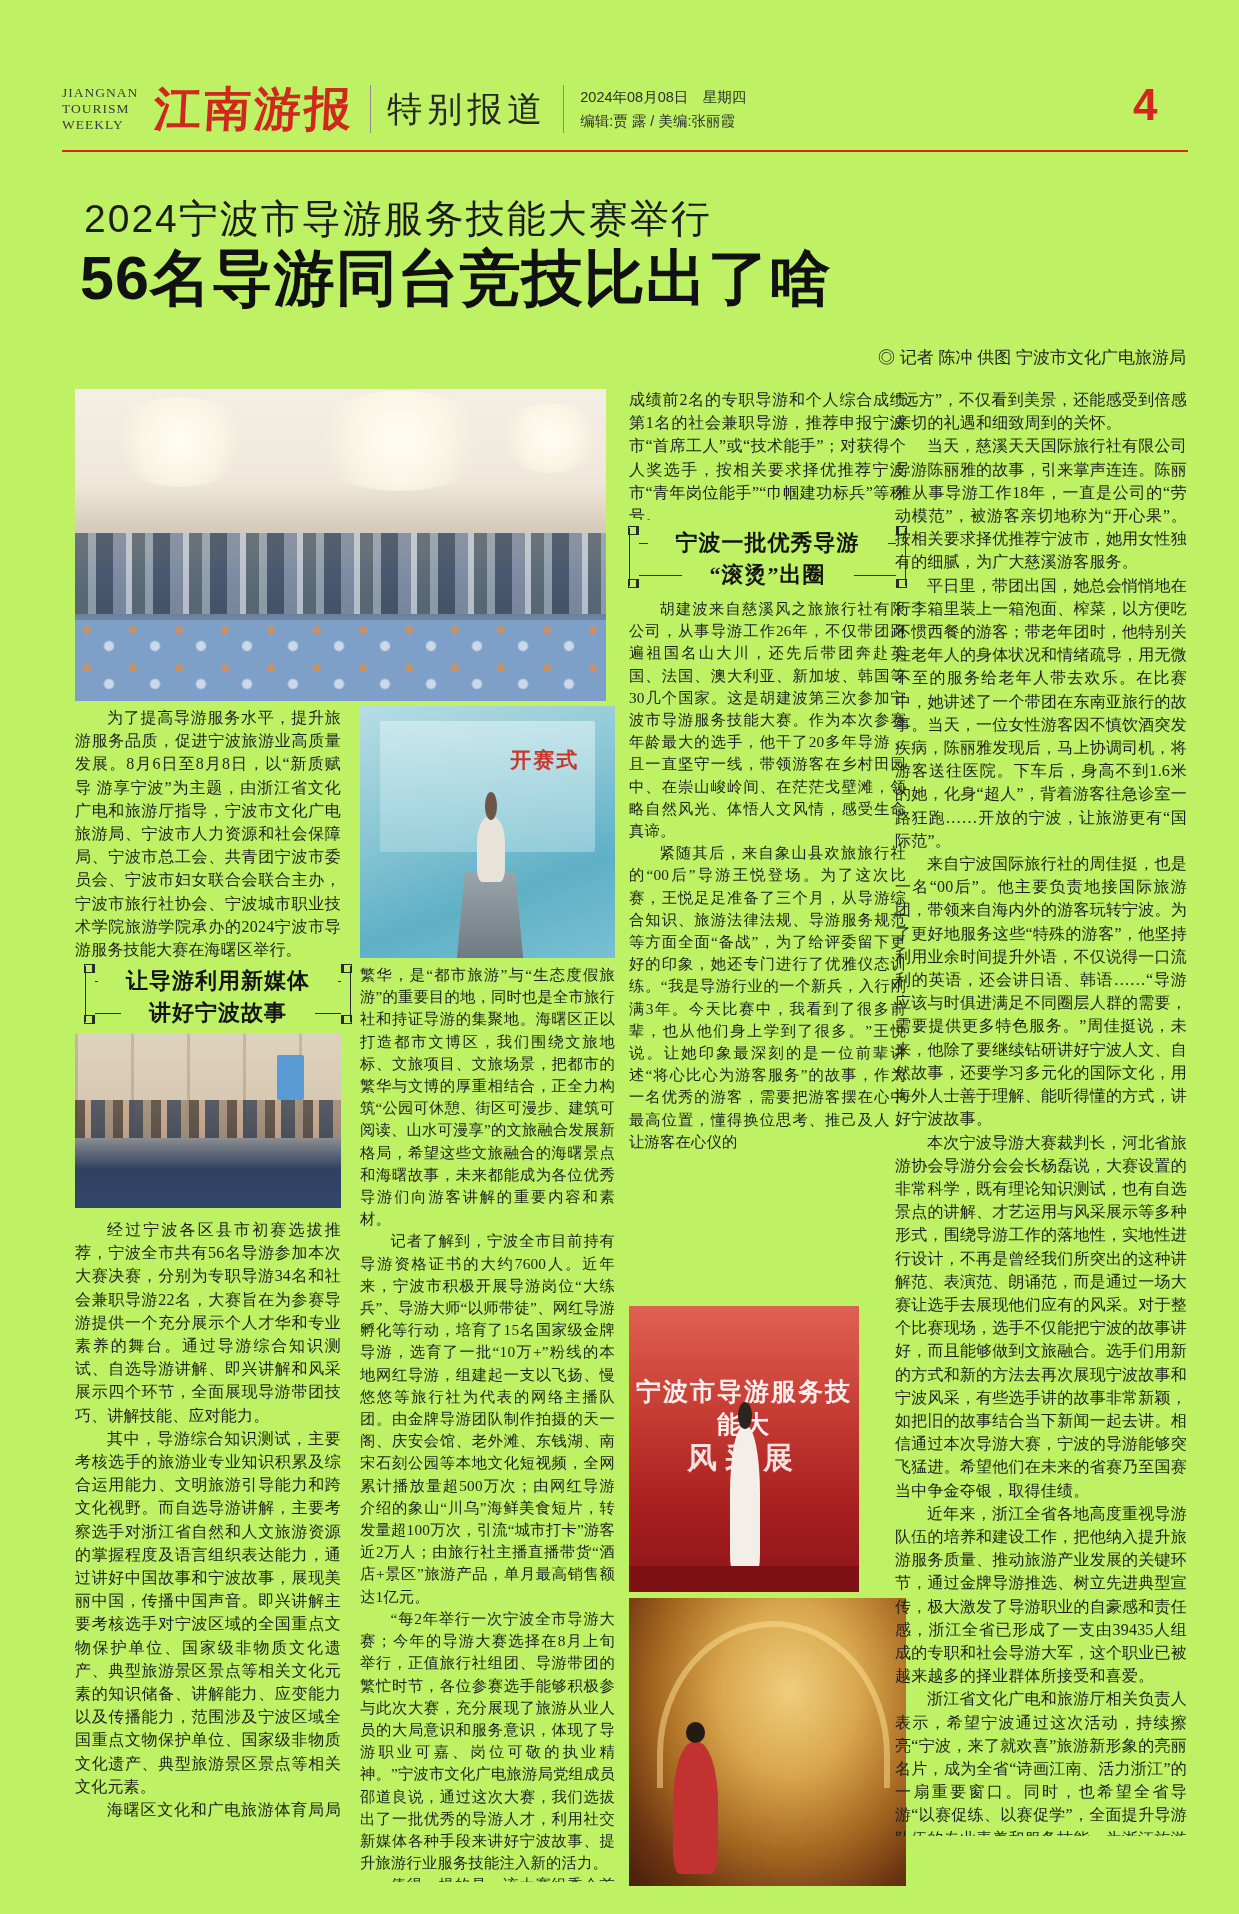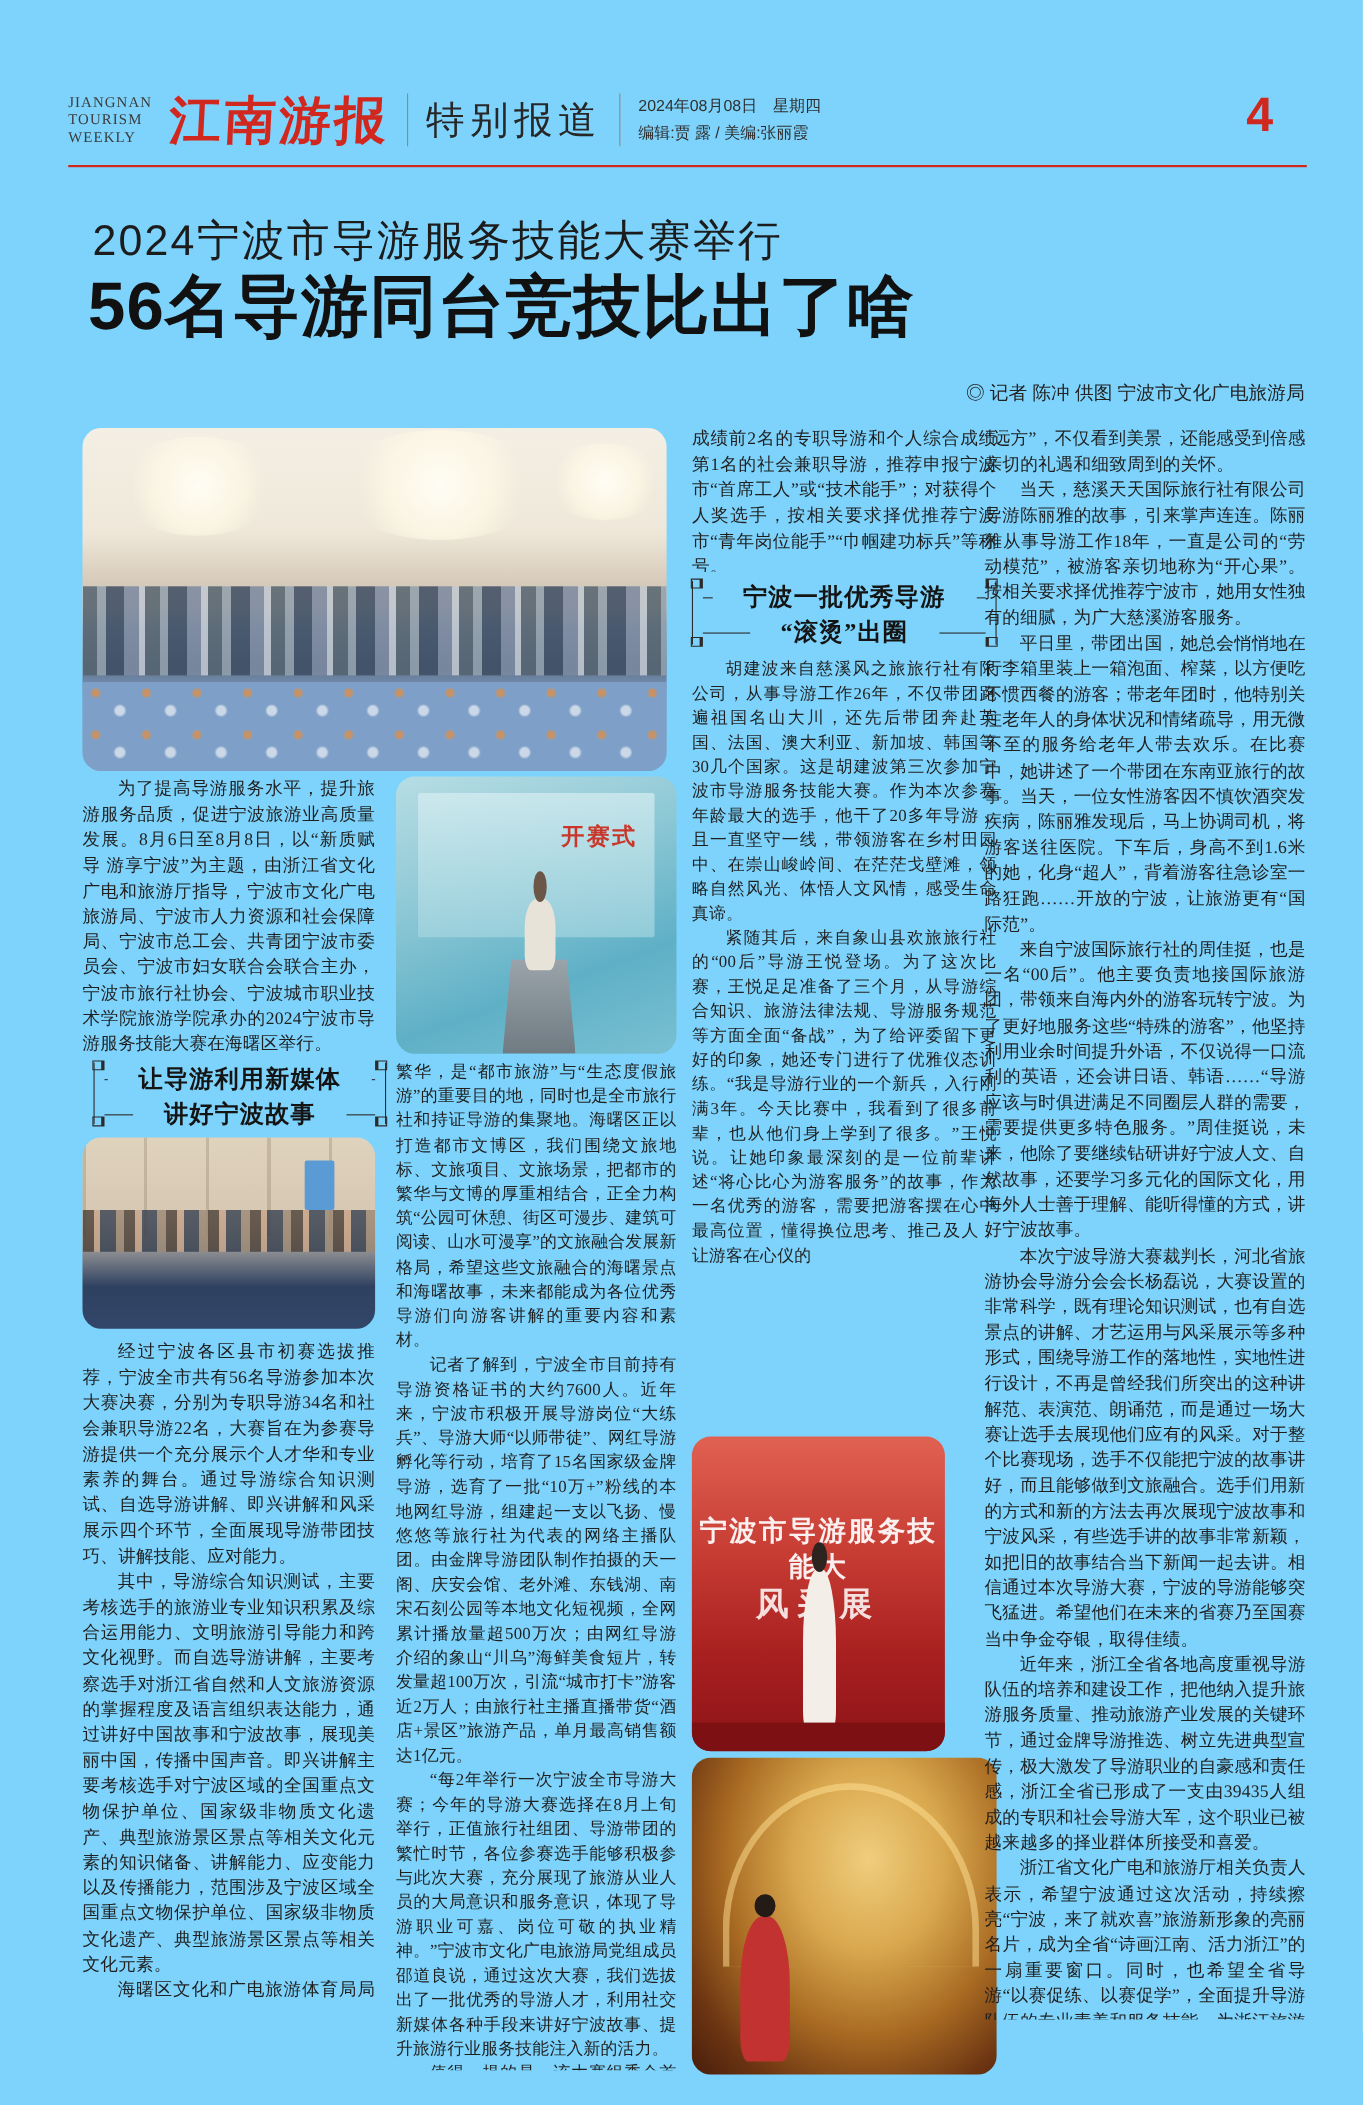--- a/index.html
+++ b/index.html
@@ -1,16 +1,16 @@
 <!DOCTYPE html>
 <html><head>
 <meta charset="utf-8">
 <style>
   html,body{margin:0;padding:0;background:#e8e8e8;}
-  .page{position:relative;width:1239px;height:1914px;background:#7dd3fc;margin:0 auto;overflow:hidden;
+  .page{position:relative;width:1239px;height:1914px;background:#bef264;margin:0 auto;overflow:hidden;
         font-family:"Liberation Serif","DejaVu Serif",serif;color:#1f1f1f;}
   
   .masthead{position:absolute;left:62px;top:76px;width:1130px;height:66px;display:flex;align-items:center;}
   .logo-en{font-size:13.5px;line-height:16px;color:#3c3c3c;letter-spacing:1px;font-family:"Liberation Serif",serif;}
   .logo-cn{font-size:47px;font-weight:900;color:#d0281e;letter-spacing:3px;margin-left:16px;
            font-family:"DejaVu Serif",serif;transform:skewX(-3deg);white-space:nowrap;}
   .vdiv{width:1px;height:48px;background:#8a8a8a;margin:0 16px;}
   .section-name{font-size:35px;color:#272727;letter-spacing:5px;font-family:"Liberation Sans",sans-serif;font-weight:500;white-space:nowrap;}
   .issue{font-size:14.5px;line-height:24px;color:#2e2e2e;font-family:"Liberation Sans",sans-serif;white-space:nowrap;}
   .pagenum{position:absolute;left:1133px;top:80px;font-size:44px;font-weight:700;color:#d0281e;
@@ -37,21 +37,21 @@
   .tbox .frame i{position:absolute;width:7px;height:7px;border:1.6px solid #2b2b2b;display:block;}
   .tbox .frame.l i.t{left:-1.6px;top:-2px;border-right-width:3px;}
   .tbox .frame.l i.b{left:-1.6px;bottom:-2px;border-right-width:3px;}
   .tbox .frame.r i.t{right:-1.6px;top:-2px;border-left-width:3px;}
   .tbox .frame.r i.b{right:-1.6px;bottom:-2px;border-left-width:3px;}
   .tbox .bl{display:flex;align-items:center;margin:2px 10px;gap:18px;}
   .tbox .bl .rule{flex:1;height:0;border-top:1.7px solid #2b2b2b;}
   .tbox .bl span{padding:0 10px;font-size:22px;font-weight:700;color:#141414;white-space:nowrap;
                  font-family:"Liberation Serif",serif;letter-spacing:1px;}
   
-  .ph{position:absolute;overflow:hidden;border-radius:17px;}
+  .ph{position:absolute;overflow:hidden;}
   .pha{background:linear-gradient(180deg,#f4efe4 0%,#efe8da 30%,#d8cdbc 44%,#c9c0b0 52%,#8fa0b4 58%,#61758e 70%,#7e9bc2 78%,#8aa7cb 100%);}
   .pha .lamp{position:absolute;border-radius:50%;background:radial-gradient(circle,#fffdf4 0%,rgba(255,250,230,.65) 45%,rgba(255,250,230,0) 70%);}
   .pha .crowd{position:absolute;left:0;right:0;top:46%;height:26%;
       background:repeating-linear-gradient(90deg,#55636f 0 13px,#93a0ac 13px 21px,#3d4d63 21px 38px,#7c89a0 38px 51px,#c2c9d2 51px 57px);
       opacity:.85;}
   .pha .carpet{position:absolute;left:0;right:0;bottom:0;height:26%;
       background-color:#7ea0c8;
       background-image:radial-gradient(circle at 12px 10px,rgba(216,143,79,.8) 3px,transparent 5px),
                        radial-gradient(circle at 34px 26px,rgba(236,240,245,.7) 4px,transparent 6px);
       background-size:46px 38px;}

